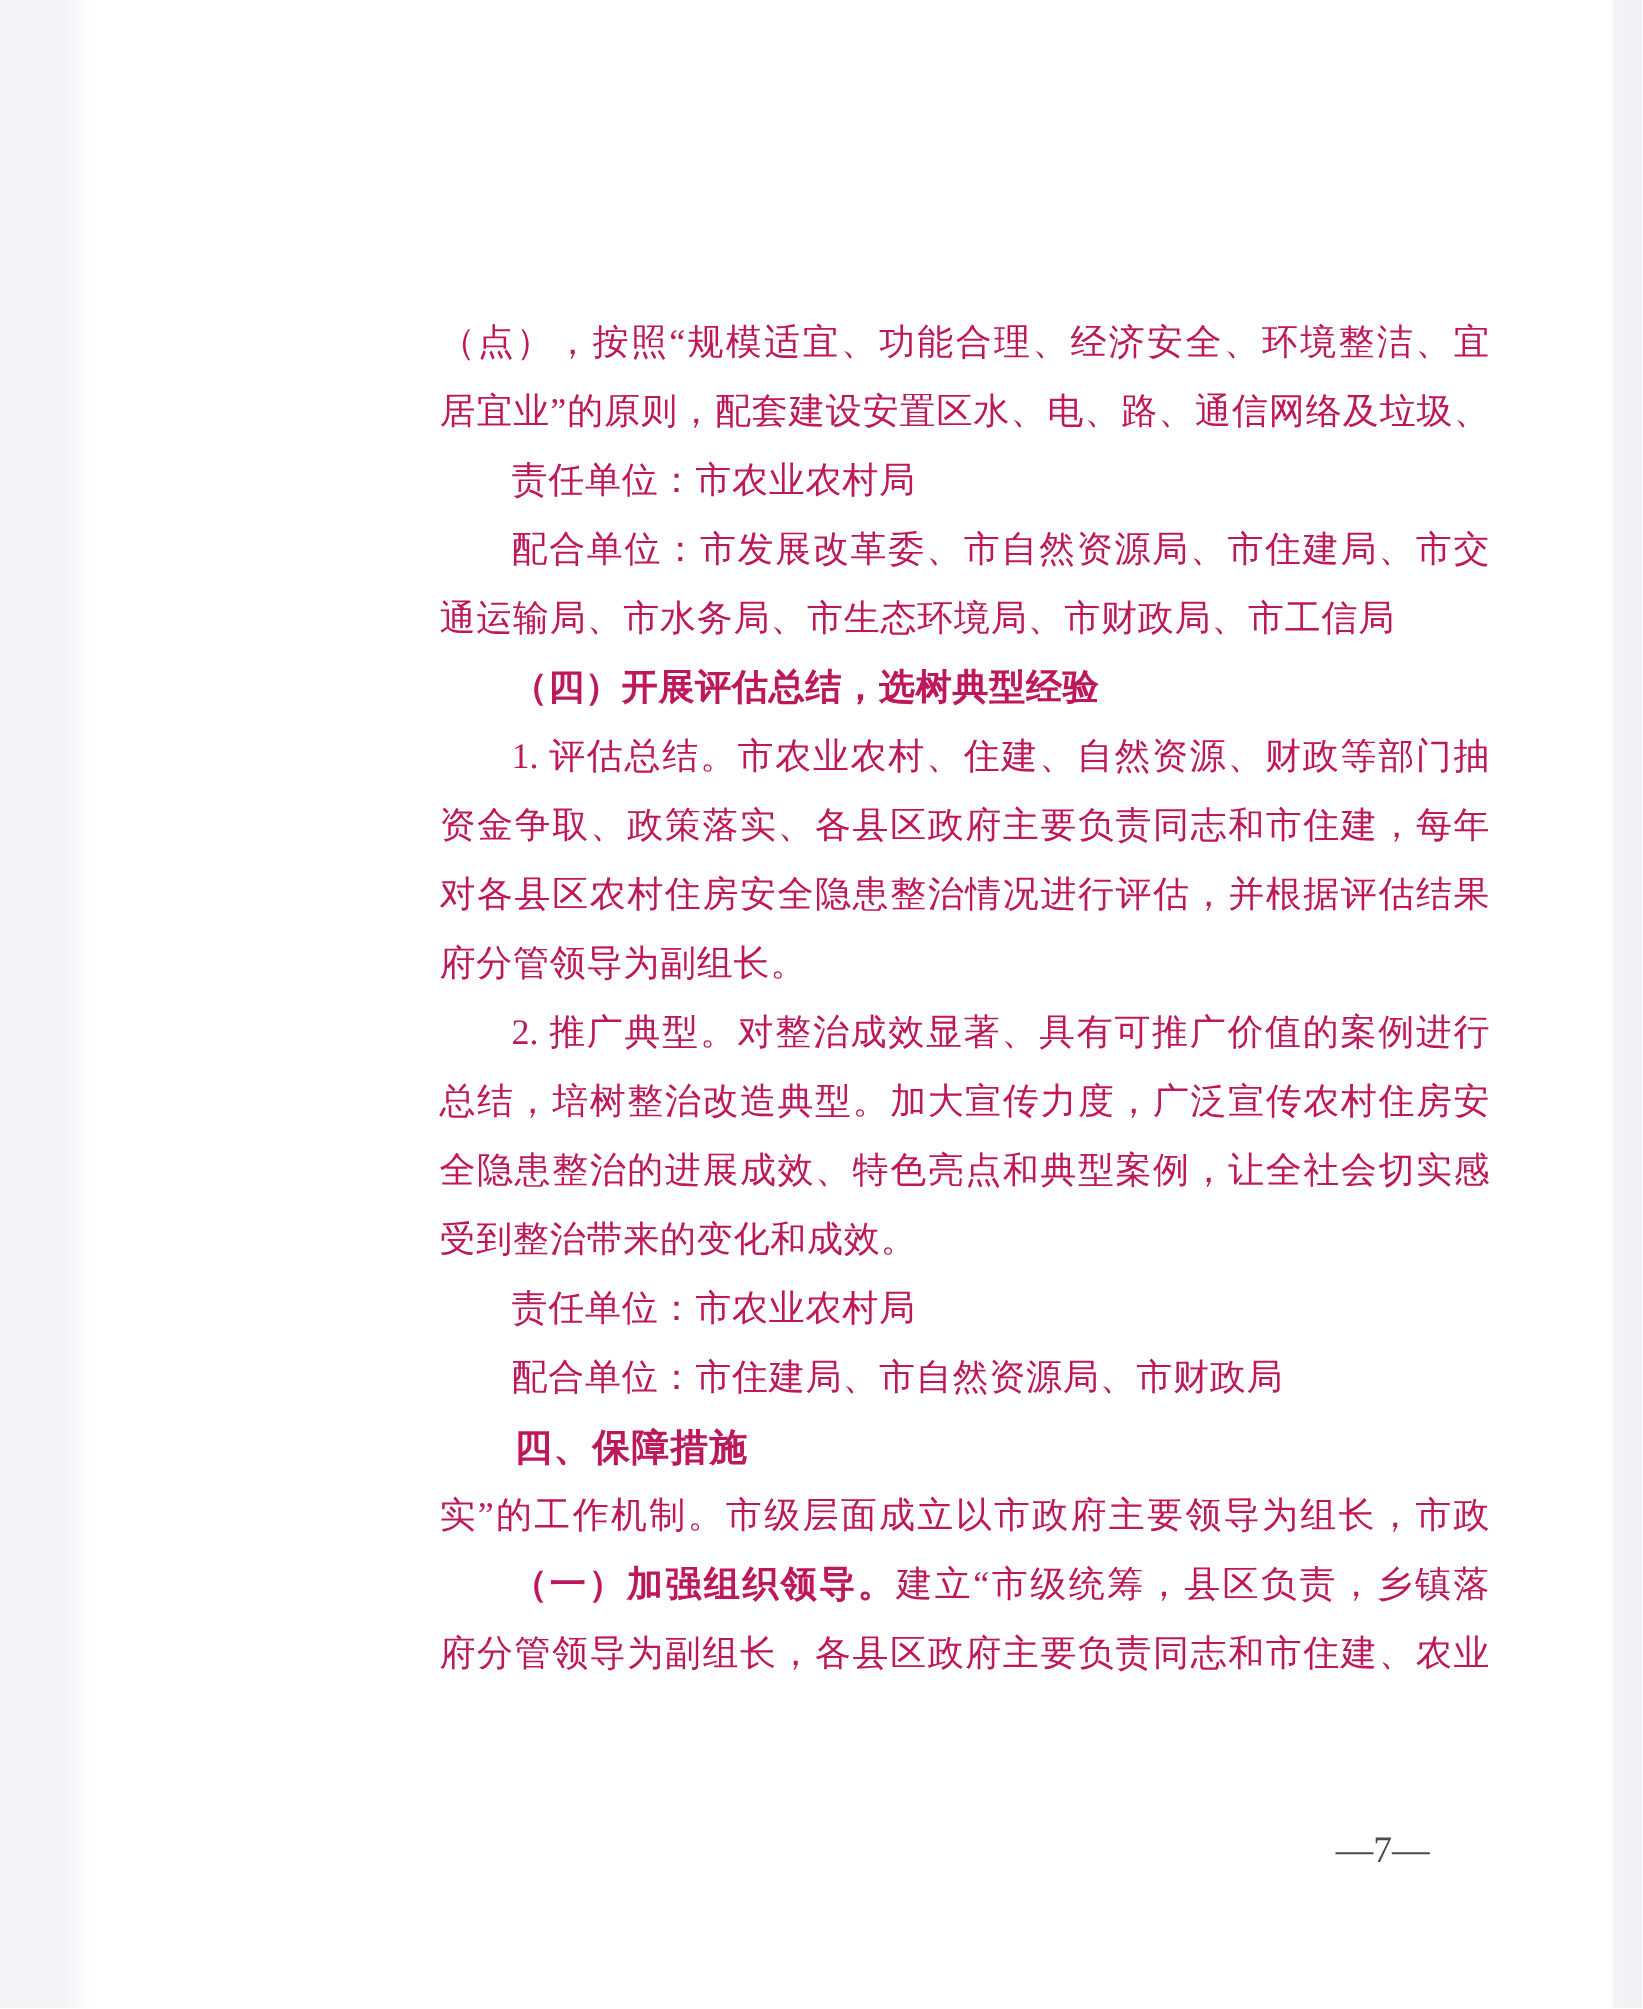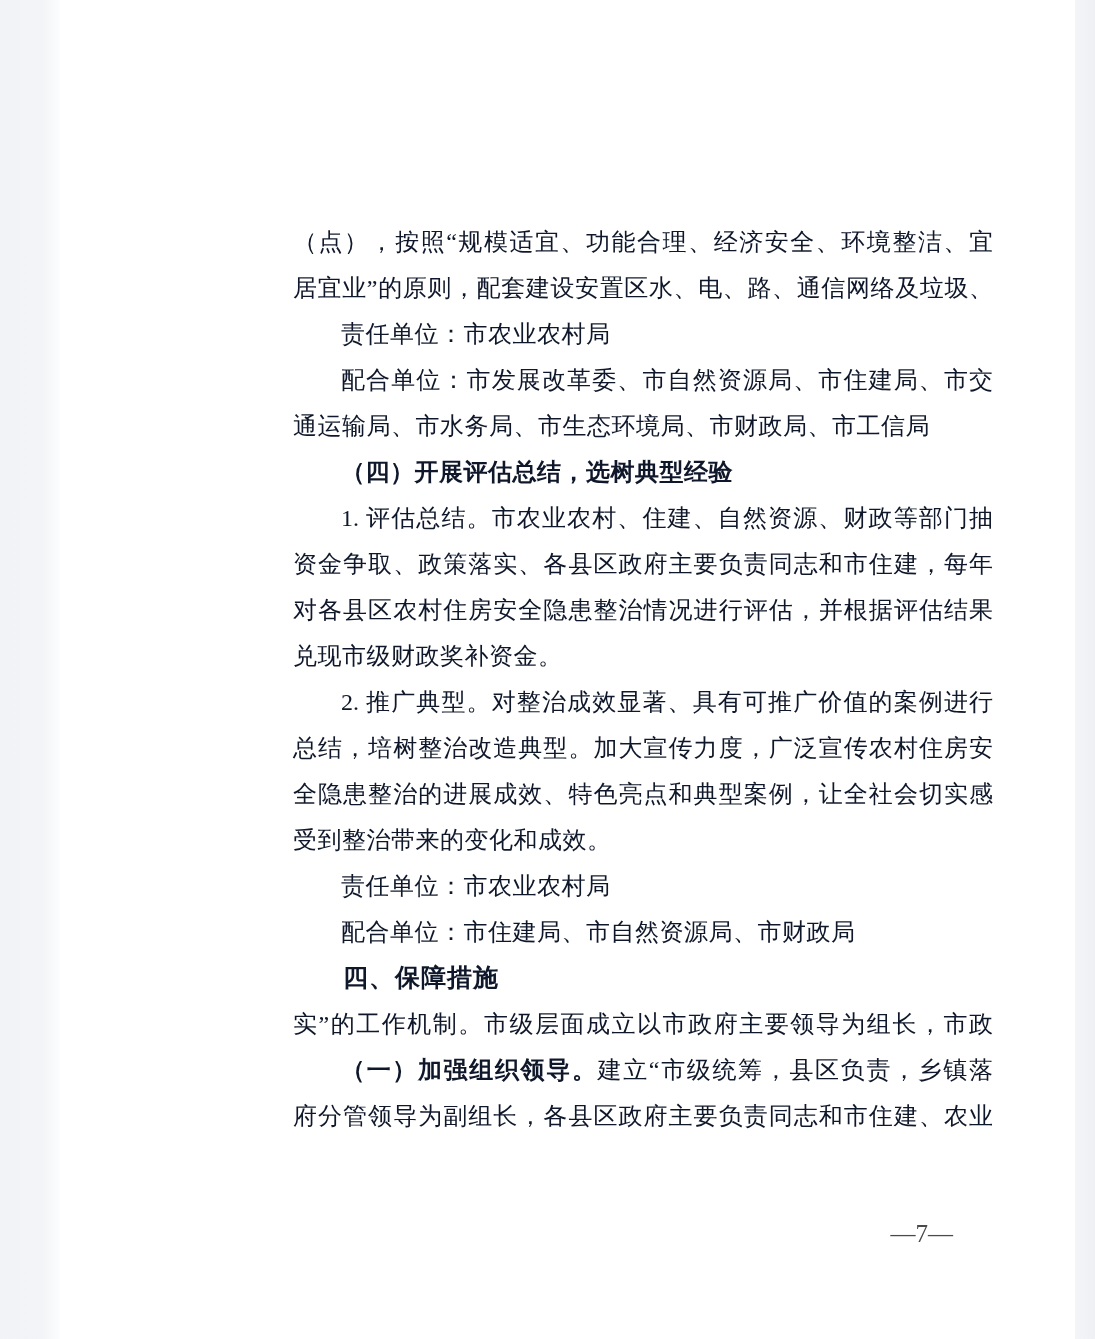--- a/index.html
+++ b/index.html
@@ -29,23 +29,23 @@
   }
   .page {
     position: absolute;
     left: 60px; top: 0;
     width: 1015px; height: 1339px;
     background: #ffffff;
   }
   .text-block {
     position: absolute;
     left: 233px;
-    top: 219px;
+    top: 206px;
     width: 700px;
-    color: #0f172a;
+    color: #be185d;
   }
   .ln {
     height: 46px;
     line-height: 46px;
     font-size: 24px;
     letter-spacing: 0.5px;
     white-space: normal;
     text-align: left;
   }
   .ln.just {
@@ -54,21 +54,21 @@
     text-justify: inter-character;
     letter-spacing: 0;
   }
   .ln.indent {
     text-indent: 2em;
   }
   .ln .b, .ln.bold {
     font-weight: 700;
   }
   .ln.hei {
-    font-family: Liberation Serif, serif;
+    font-family: Liberation Sans, sans-serif;
     font-weight: 700;
     font-size: 25px;
     letter-spacing: 1px;
   }
   .pageno {
     position: absolute;
     left: 233px;
     top: 1220px;
     width: 700px;
     text-align: right;
@@ -89,21 +89,21 @@
     <div class="text-block">
         <div class="ln just"><span>（点），按照“规模适宜、功能合理、经济安全、环境整洁、宜</span></div>
         <div class="ln just"><span>居宜业”的原则，配套建设安置区水、电、路、通信网络及垃圾、</span></div>
         <div class="ln indent"><span>责任单位：市农业农村局</span></div>
         <div class="ln indent just"><span>配合单位：市发展改革委、市自然资源局、市住建局、市交</span></div>
         <div class="ln"><span>通运输局、市水务局、市生态环境局、市财政局、市工信局</span></div>
         <div class="ln indent bold"><span>（四）开展评估总结，选树典型经验</span></div>
         <div class="ln indent just"><span>1. 评估总结。市农业农村、住建、自然资源、财政等部门抽</span></div>
         <div class="ln just"><span>资金争取、政策落实、各县区政府主要负责同志和市住建，每年</span></div>
         <div class="ln just"><span>对各县区农村住房安全隐患整治情况进行评估，并根据评估结果</span></div>
-        <div class="ln"><span>兑现市级财政奖补资金。</span></div>
+        <div class="ln"><span>府分管领导为副组长。</span></div>
         <div class="ln indent just"><span>2. 推广典型。对整治成效显著、具有可推广价值的案例进行</span></div>
         <div class="ln just"><span>总结，培树整治改造典型。加大宣传力度，广泛宣传农村住房安</span></div>
         <div class="ln just"><span>全隐患整治的进展成效、特色亮点和典型案例，让全社会切实感</span></div>
         <div class="ln"><span>受到整治带来的变化和成效。</span></div>
         <div class="ln indent"><span>责任单位：市农业农村局</span></div>
         <div class="ln indent"><span>配合单位：市住建局、市自然资源局、市财政局</span></div>
         <div class="ln indent hei"><span>四、保障措施</span></div>
         <div class="ln just"><span>实”的工作机制。市级层面成立以市政府主要领导为组长，市政</span></div>
         <div class="ln indent just"><span class="b">（一）加强组织领导。</span><span>建立“市级统筹，县区负责，乡镇落</span></div>
         <div class="ln just"><span>府分管领导为副组长，各县区政府主要负责同志和市住建、农业</span></div>

